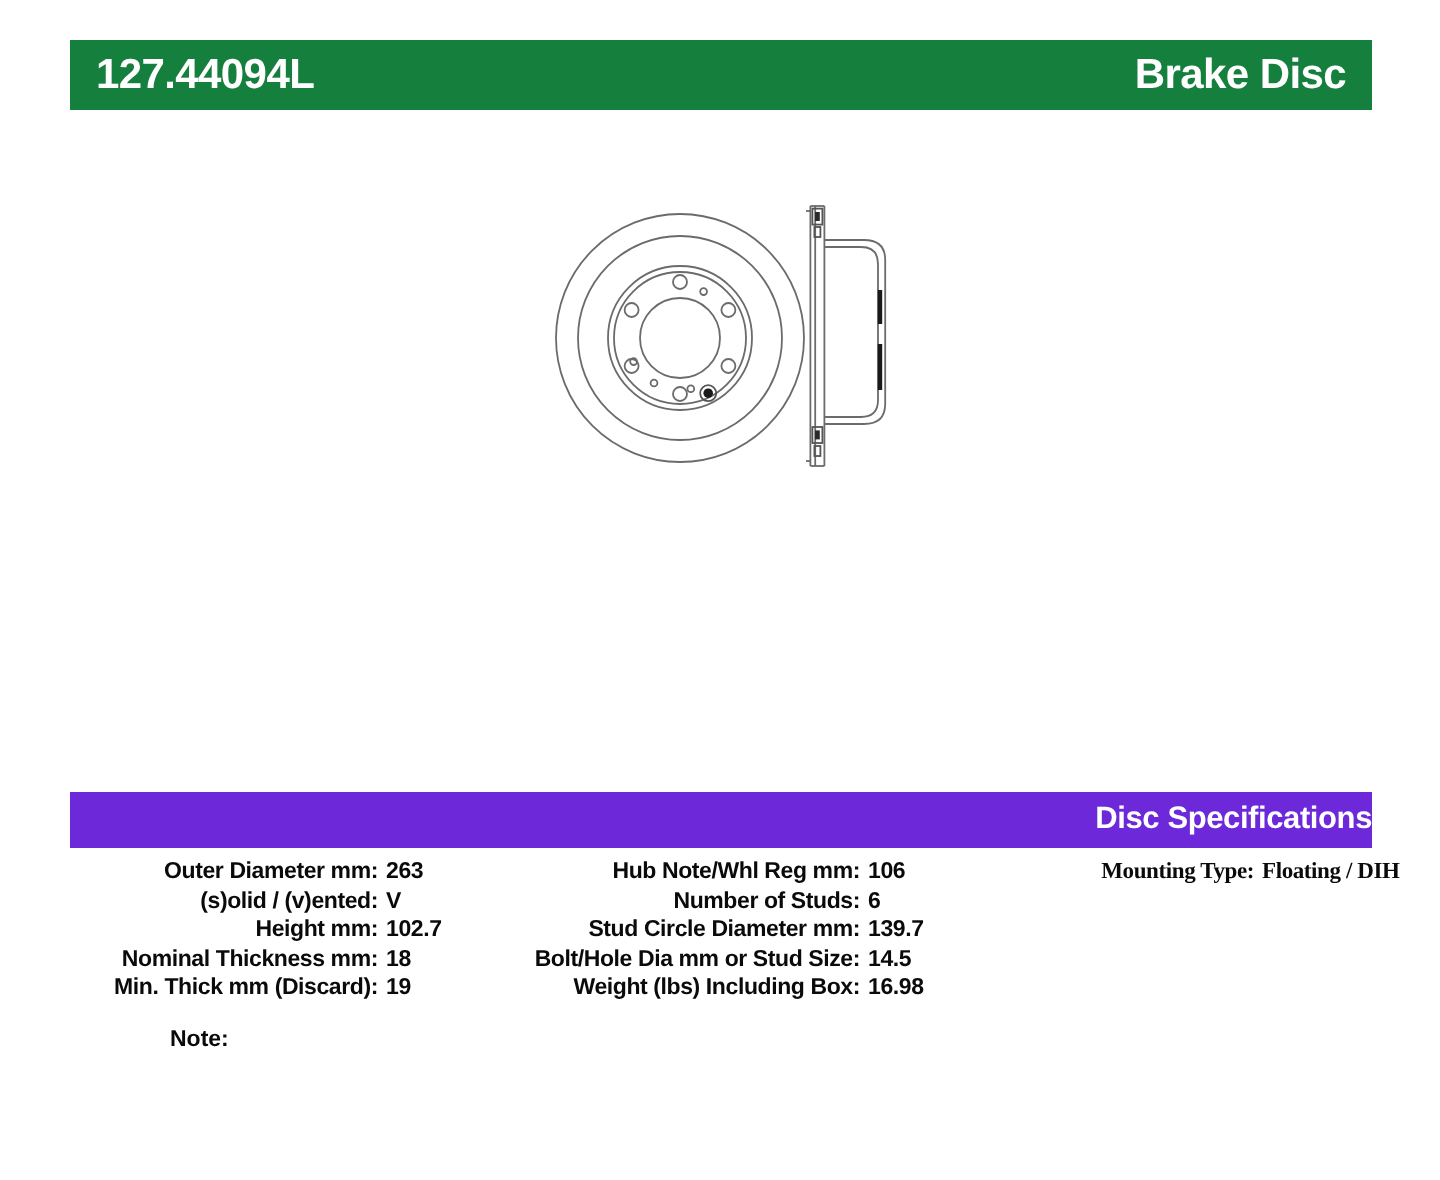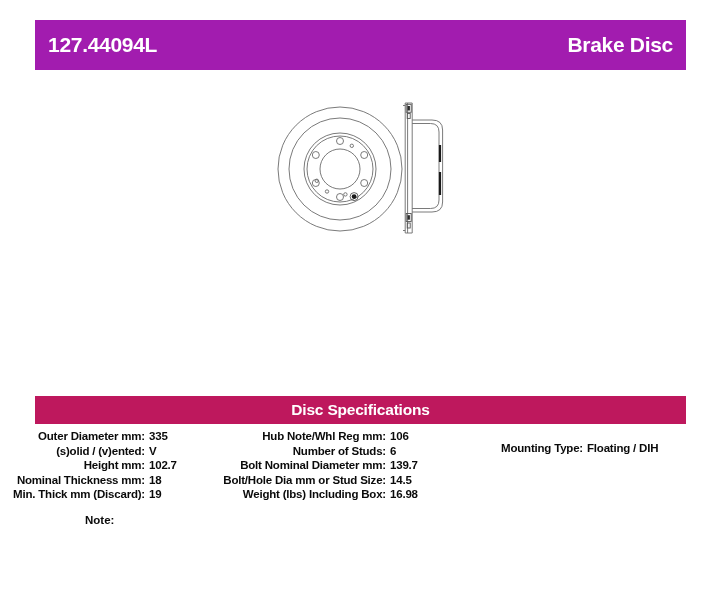--- a/index.html
+++ b/index.html
@@ -1,39 +1,39 @@
 <!DOCTYPE html>
 <html><head>
 <meta charset="utf-8">
 <style>
   html,body { margin:0; padding:0; background:#ffffff; }
   .page {
     position:relative; width:720px; height:590px; background:#ffffff;
     font-family:"Liberation Sans", sans-serif; overflow:hidden;
   }
   .header-bar {
-    position:absolute; left:35px; top:20px; width:651px; height:50px;
-    background:#a21caf; color:#ffffff; display:flex; justify-content:space-between;
+    position:absolute; left:35px; top:20px; width:651px; height:35px;
+    background:#15803d; color:#ffffff; display:flex; justify-content:space-between;
     align-items:center; padding:0 13px; box-sizing:border-box;
     font-weight:bold; font-size:21px; letter-spacing:-0.3px;
   }
   .spec-bar {
     position:absolute; left:35px; top:396px; width:651px; height:28px;
-    background:#be185d; color:#ffffff; display:flex; justify-content:center;
+    background:#6d28d9; color:#ffffff; display:flex; justify-content:flex-end;
     align-items:center; font-weight:bold; font-size:15.5px; letter-spacing:-0.2px;
   }
   .drawing {
     position:absolute; left:270px; top:92px; width:185px; height:150px;
   }
   .spec-col { position:absolute; font-weight:bold; font-size:11.5px; color:#0a0a0a; letter-spacing:-0.2px; }
   .col-left  { left:0px;   top:429px; }
   .col-mid   { left:190px; top:429px; }
-  .col-right { left:440px; top:441px; }
+  .col-right { left:440px; top:429px;font-family:Liberation Serif, serif; }
   .spec-row { display:flex; line-height:14.5px; white-space:nowrap; }
-  .spec-row .lbl { text-align:right; }
+  .spec-row .lbl { text-align:right;padding-left:44px; }
   .col-left  .lbl { width:145px; }
   .col-mid   .lbl { width:196px; }
   .col-right .lbl { width:143px; }
   .spec-row .val { margin-left:4px; text-align:left; }
   .note {
     position:absolute; left:85px; top:514px;
     font-weight:bold; font-size:11.5px; color:#0a0a0a;
   }
 </style>
 </head>
@@ -99,21 +99,21 @@
     </svg>
   </div>
 
   <div class="spec-bar">
     <span>Disc Specifications</span>
   </div>
 
   <div class="spec-col col-left">
     <div class="spec-row">
       <span class="lbl">Outer Diameter mm:</span>
-      <span class="val">335</span>
+      <span class="val">263</span>
     </div>
     <div class="spec-row">
       <span class="lbl">(s)olid / (v)ented:</span>
       <span class="val">V</span>
     </div>
     <div class="spec-row">
       <span class="lbl">Height mm:</span>
       <span class="val">102.7</span>
     </div>
     <div class="spec-row">
@@ -129,21 +129,21 @@
   <div class="spec-col col-mid">
     <div class="spec-row">
       <span class="lbl">Hub Note/Whl Reg mm:</span>
       <span class="val">106</span>
     </div>
     <div class="spec-row">
       <span class="lbl">Number of Studs:</span>
       <span class="val">6</span>
     </div>
     <div class="spec-row">
-      <span class="lbl">Bolt Nominal Diameter mm:</span>
+      <span class="lbl">Stud Circle Diameter mm:</span>
       <span class="val">139.7</span>
     </div>
     <div class="spec-row">
       <span class="lbl">Bolt/Hole Dia mm or Stud Size:</span>
       <span class="val">14.5</span>
     </div>
     <div class="spec-row">
       <span class="lbl">Weight (lbs) Including Box:</span>
       <span class="val">16.98</span>
     </div>

